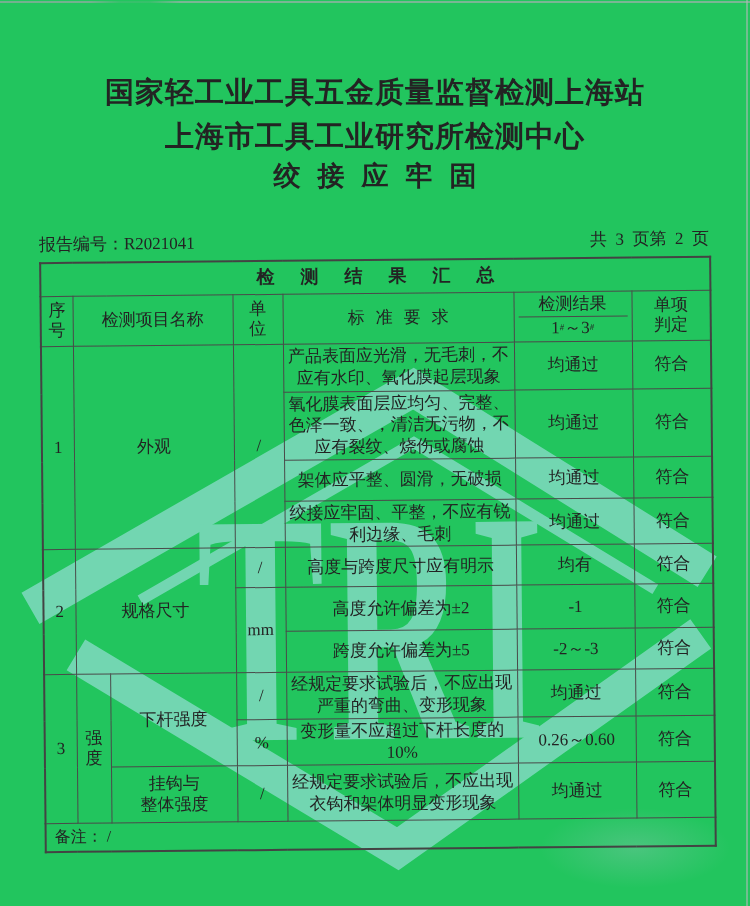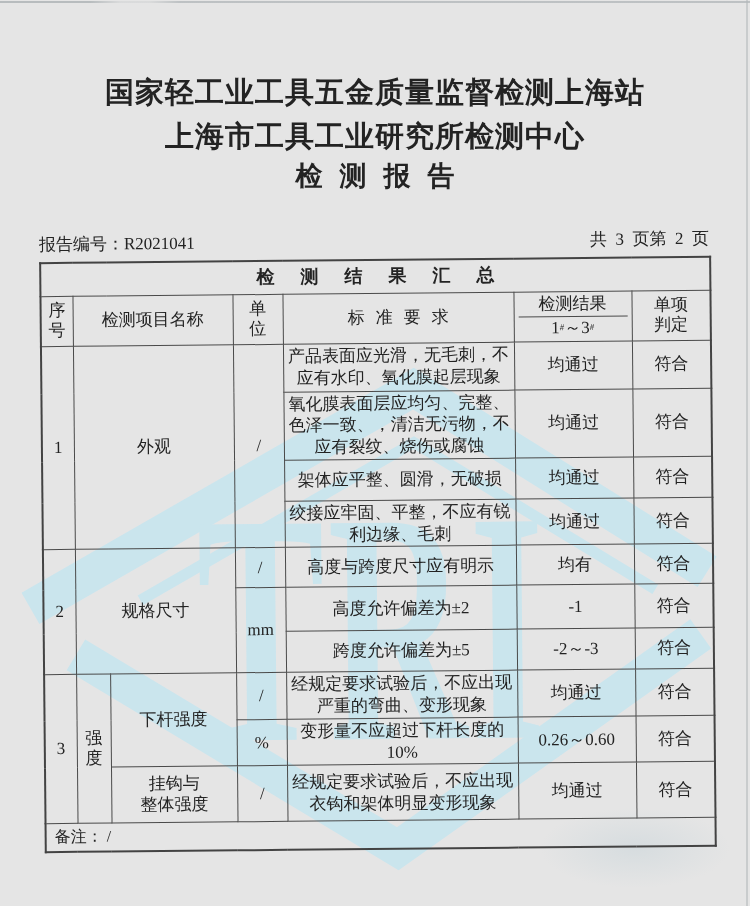--- a/index.html
+++ b/index.html
@@ -1,18 +1,18 @@
 <!DOCTYPE html>
 <html lang="zh"><head>
 <meta charset="utf-8">
 <style>
   html,body{margin:0;padding:0;}
   .page{
     position:relative;width:750px;height:906px;overflow:hidden;
-    background:#e5e5e5;color:#232323;
+    background:#22c55e;color:#232323;
     font-family:"Liberation Serif","DejaVu Serif",serif;
   }
   
   .edge-top{position:absolute;top:1px;left:0;width:100%;height:2px;
     background:linear-gradient(to right,#9fa6a9 0 12%,rgba(159,166,169,.25) 16% 20%,#a8aeb1 24% 100%);opacity:.65;}
   .edge-right{position:absolute;top:0;right:2px;width:2px;height:100%;background:#b3b8ba;opacity:.55;}
   .blob{position:absolute;right:20px;bottom:18px;width:190px;height:80px;
     background:radial-gradient(closest-side,rgba(176,198,208,.28),rgba(176,198,208,0));}
   
   .titles{position:absolute;left:0;right:0;top:0;text-align:center;}
@@ -52,21 +52,21 @@
 
 <div class="page">
 
   <div class="edge-top"></div>
   <div class="edge-right"></div>
   <div class="blob"></div>
 
   <div class="titles">
     <div class="t1">国家轻工业工具五金质量监督检测上海站</div>
     <div class="t2">上海市工具工业研究所检测中心</div>
-    <div class="t3">检测报告</div>
+    <div class="t3">绞接应牢固</div>
   </div>
 
   <div class="tilt">
 
     <svg class="wm" viewBox="0 0 750 906" aria-hidden="true">
       <path class="wm-stroke" d="M 30 608 L 415 392 L 707 578" fill="none" stroke="#b4e5f5" stroke-width="36"></path>
       <path class="wm-stroke" d="M 140 601 L 415 446 L 655 595" fill="none" stroke="#b4e5f5" stroke-width="11"></path>
       <path class="wm-stroke" d="M 75 655 L 395 852 L 700 640" fill="none" stroke="#b4e5f5" stroke-width="36"></path>
       <text class="wm-fill" transform="translate(372,742) scale(0.58,1)" x="0" y="0" text-anchor="middle" font-size="330" font-weight="bold" font-family="Liberation Serif, DejaVu Serif, serif" fill="#b4e5f5" letter-spacing="6">TRI</text>
     </svg>

